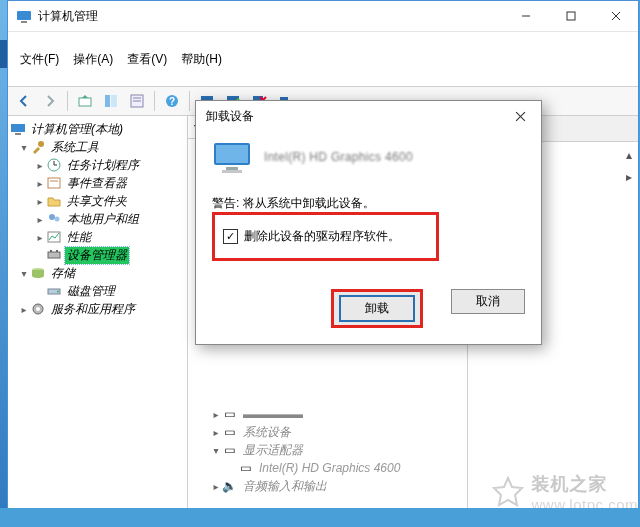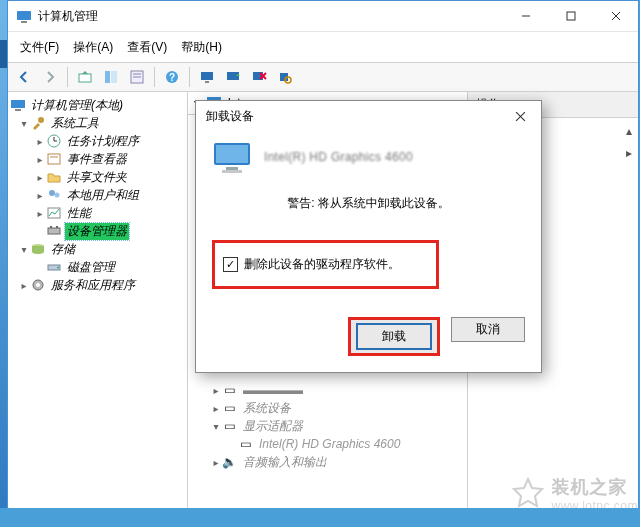--- a/index.html
+++ b/index.html
@@ -4,21 +4,21 @@
 <style>
   html,body{margin:0;padding:0;font-family:"Microsoft YaHei","Segoe UI",sans-serif;font-size:12px;color:#000;background:#49a0d8;}
   .frame{position:relative;width:640px;height:508px;overflow:hidden;}
   .window{position:absolute;left:7px;top:0;width:632px;height:520px;background:#fff;border:1px solid #4a90d9;box-sizing:border-box;}
   .titlebar{height:30px;display:flex;align-items:center;padding:0 0 0 8px;}
   .titlebar .ticon{width:16px;height:16px;margin-right:6px;}
   .titlebar .ttitle{flex:1;color:#000;}
   .winbtns{display:flex;height:30px;}
   .winbtn{width:45px;height:30px;display:flex;align-items:center;justify-content:center;color:#555;}
   .winbtn svg{width:10px;height:10px;}
-  .menubar{height:22px;display:flex;align-items:center;padding:4px 6px;gap:2px;border-top:1px solid #e5e5e5;}
+  .menubar{height:22px;display:flex;align-items:center;padding:16px 6px;gap:2px;border-top:1px solid #e5e5e5;}
   .menuitem{padding:2px 6px;}
   .toolbar{height:28px;border-top:1px solid #d0d0d0;border-bottom:1px solid #d0d0d0;background:#f7f7f7;display:flex;align-items:center;padding:0 4px;gap:2px;}
   .tb{width:22px;height:22px;display:flex;align-items:center;justify-content:center;border:1px solid transparent;border-radius:2px;}
   .tb svg{width:16px;height:16px;}
   .sep{width:1px;height:20px;background:#ccc;margin:0 3px;}
   .body{display:flex;height:calc(100% - 82px);}
   .leftpane{width:175px;border-right:1px solid #d0d0d0;padding:4px 2px;overflow:hidden;}
   .midpane{flex:1;border-right:1px solid #d0d0d0;position:relative;}
   .rightpane{width:170px;}
   .rp-head{background:#f0f0f0;padding:4px 8px;border-bottom:1px solid #d0d0d0;display:flex;justify-content:space-between;align-items:center;}
@@ -31,30 +31,30 @@
   .midheader{height:22px;border-bottom:1px solid #d0d0d0;display:flex;align-items:center;padding:0 6px;gap:6px;}
   .midtree{padding:6px 4px;filter:blur(0.6px);}
   
   .dialog{position:absolute;left:195px;top:100px;width:345px;background:#fff;border:1px solid #888;box-shadow:4px 4px 14px rgba(0,0,0,.35);font-size:12px;}
   .dlg-title{height:30px;display:flex;align-items:center;justify-content:space-between;padding:0 6px 0 10px;}
   .dlg-title .x{width:30px;height:24px;display:flex;align-items:center;justify-content:center;}
   .dlg-body{padding:10px 16px 4px 16px;}
   .devrow{display:flex;align-items:center;gap:12px;margin-bottom:22px;}
   .monico{width:40px;height:32px;}
   .devname{color:#777;filter:blur(1.2px);letter-spacing:.3px;}
-  .warnline{margin-bottom:28px;text-align:center;}
+  .warnline{}
   .chkrow{display:flex;align-items:center;gap:6px;border:3px solid #e2261f;padding:13px 8px;width:227px;box-sizing:border-box;}
   .chkbox{width:13px;height:13px;border:1px solid #333;display:inline-flex;align-items:center;justify-content:center;font-size:11px;line-height:1;}
-  .dlg-btns{display:flex;justify-content:flex-end;gap:11px;padding:24px 16px 16px 0;}
+  .dlg-btns{display:flex;justify-content:flex-end;gap:28px;padding:24px 16px 16px 0;}
   .btn{min-width:72px;height:23px;border:1px solid #8a8a8a;background:#e9e9e9;display:inline-flex;align-items:center;justify-content:center;}
   .btn.primary-wrap{border:3px solid #e2261f;padding:5px;}
   .btn.primary{border:2px solid #2a6fb3;background:#e9e9e9;}
   
   .wm{position:absolute;right:0;bottom:6px;display:flex;align-items:center;gap:6px;color:#c9c9c9;font-size:18px;font-weight:600;letter-spacing:1px;}
-  .wm .url{font-size:12px;display:block;color:#d7d7d7;letter-spacing:.5px;font-weight:400;}
+  .wm .url{font-size:15px;display:block;color:#d7d7d7;letter-spacing:.5px;font-weight:400;}
   .star{width:34px;height:34px;}
   .bluestrip{position:absolute;left:0;top:0;width:7px;height:520px;background:linear-gradient(#6fb6e8,#2f79c0);}
   .bluestrip .sqr{width:7px;height:28px;margin-top:40px;background:#1f5fa0;}
 </style>
 </head>
 <body>
 
 <div class="frame">
   <div class="bluestrip">
       <div class="sqr"></div>

